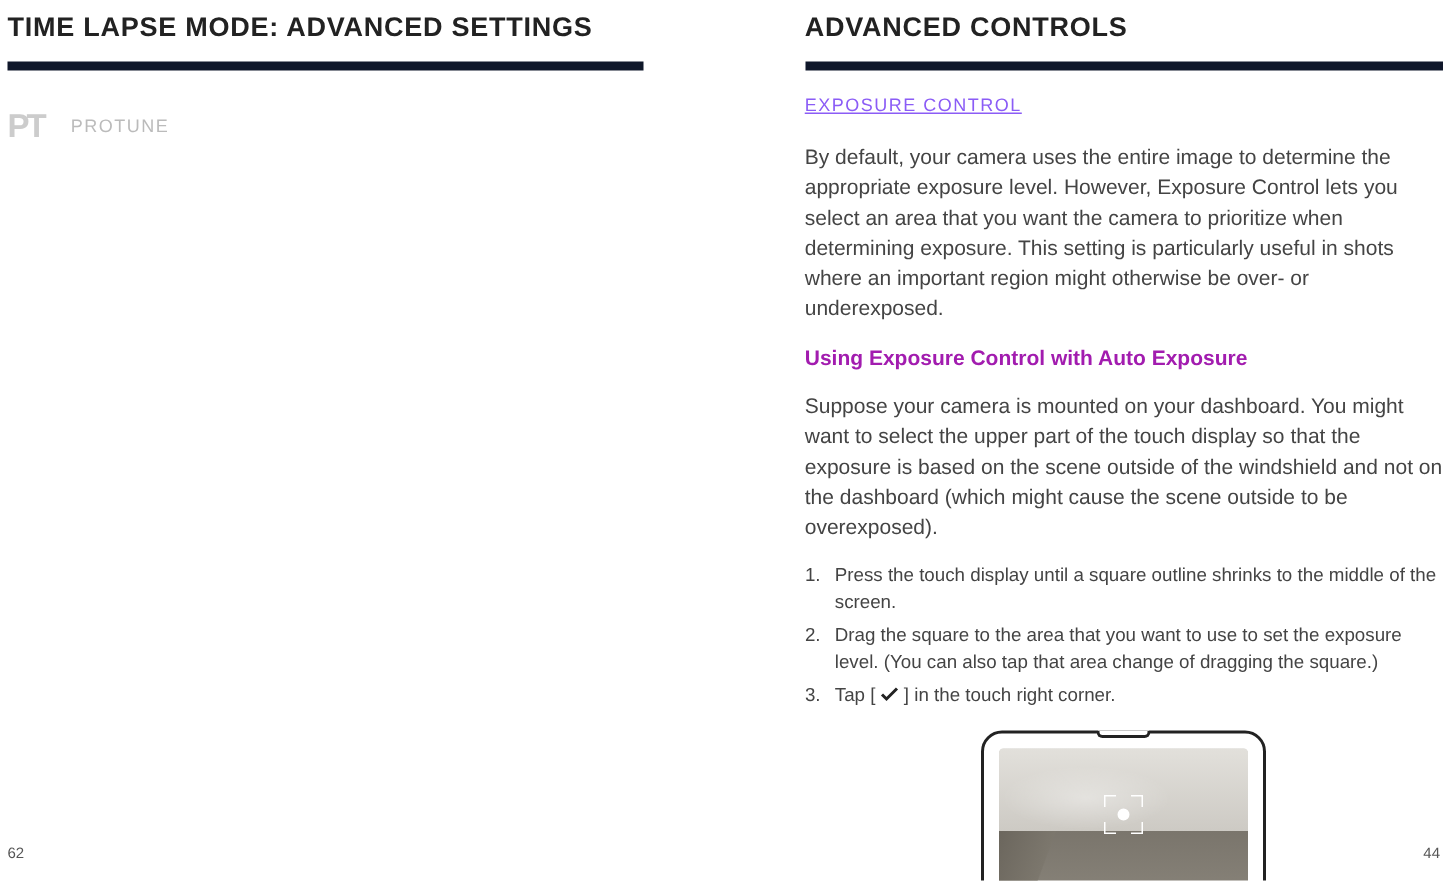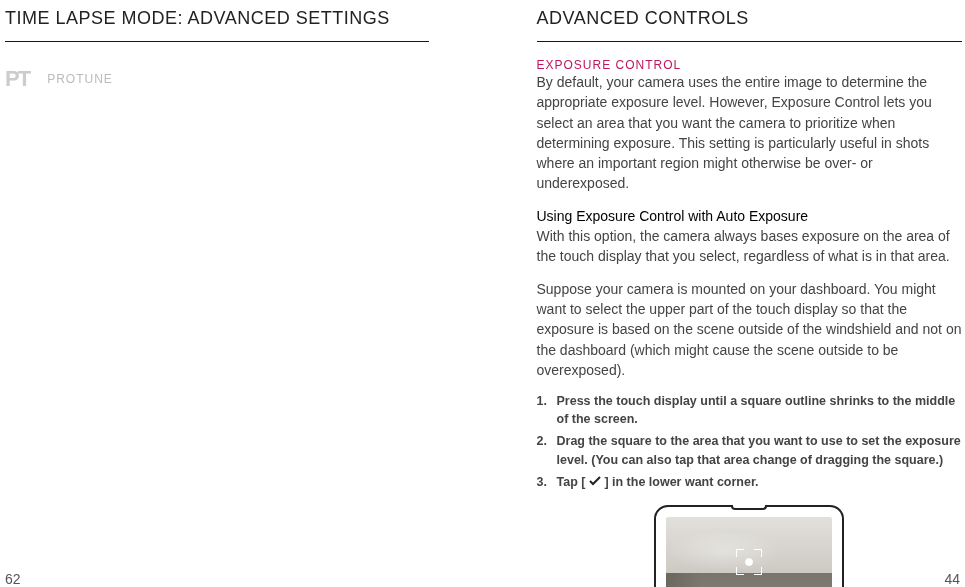--- a/index.html
+++ b/index.html
@@ -14,25 +14,25 @@
     }
     .page {
       width: 50%;
       padding: 8px 36px 26px 0;
       position: relative;
     }
     .page.left { padding-left: 5px; padding-right: 54px; }
     .page.right { padding-left: 54px; padding-right: 3px; }
     .page-title {
       font-size: 18px;
-      font-weight: 400;
+      font-weight: 700;
       letter-spacing: 0.5px;
       padding-bottom: 12px;
       margin-bottom: 16px;
-      border-bottom: 1px solid #0f172a;
+      border-bottom: 6px solid #0f172a;
       color: #222;
       font-stretch: condensed;
     }
     .protune-row {
       display: flex;
       align-items: center;
       gap: 18px;
       margin-top: 24px;
       margin-bottom: 18px;
     }
@@ -52,29 +52,29 @@
     .body-text {
       font-size: 14px;
       line-height: 1.45;
       color: #444;
       margin-bottom: 12px;
       font-stretch: condensed;
     }
     .link-text { color: #3a8a9e; font-style: italic; }
     .section-sub {
       font-size: 12px;
-      color: #be185d;
+      color: #8b5cf6;
       letter-spacing: 1px;
-      margin-bottom: 0;
-    }
-    .bold-inline { font-weight: 400; color: #000000; }
+      margin-bottom: 17px;
+      text-decoration: underline;
+    }
+    .bold-inline { font-weight: 700; color: #a21caf; }
     .ordered {
       margin-left: 14px;
       margin-top: 4px;
-      font-weight: bold;
     }
     .ordered li {
       font-size: 12.5px;
       line-height: 1.45;
       color: #444;
       padding-left: 6px;
       margin-bottom: 4px;
       font-stretch: condensed;
     }
     .check-icon {
@@ -153,22 +153,22 @@
       transform: translateX(-50%);
       width: 36px;
       height: 5px;
       background: #fff;
       border: 2px solid #222;
       border-top: none;
       border-radius: 0 0 4px 4px;
     }
     .page-num {
       position: absolute;
-      bottom: 0;
-      font-size: 14px;
+      bottom: 12px;
+      font-size: 10px;
       color: #555;
       margin-top: 40px;
     }
     .page.left .page-num { left: 5px; }
     .page.right .page-num { right: 5px; }
   </style>
 </head>
 <body>
 
 <div class="page left">
@@ -185,32 +185,31 @@
 
 <div class="page right">
   <h1 class="page-title">ADVANCED CONTROLS</h1>
 
   <div class="section-sub">EXPOSURE CONTROL</div>
 
   <p class="body-text">By default, your camera uses the entire image to determine the appropriate exposure level. However, Exposure Control lets you select an area that you want the camera to prioritize when determining exposure. This setting is particularly useful in shots where an important region might otherwise be over- or underexposed.</p>
 
   <p class="body-text">
     <span class="bold-inline">Using Exposure Control with Auto Exposure</span><br>
-    <span>With this option, the camera always bases exposure on the area of the touch display that you select, regardless of what is in that area.</span>
   </p>
 
   <p class="body-text">Suppose your camera is mounted on your dashboard. You might want to select the upper part of the touch display so that the exposure is based on the scene outside of the windshield and not on the dashboard (which might cause the scene outside to be overexposed).</p>
 
   <ol class="ordered">
     <li>Press the touch display until a square outline shrinks to the middle of the screen.</li>
     <li>Drag the square to the area that you want to use to set the exposure level. (You can also tap that area change of dragging the square.)</li>
     <li>
       <span>Tap [ </span><span class="check-icon"><svg width="12" height="10" viewBox="0 0 12 10">
             <path d="M1 5 L4 8 L11 1" stroke="#222" stroke-width="2" fill="none"></path>
-          </svg></span><span> ] in the lower want corner.</span>
+          </svg></span><span> ] in the touch right corner.</span>
     </li>
   </ol>
 
   <div class="screen-figure">
     <div class="device-frame">
       <div class="notch"></div>
       <div class="device-inner">
         <div class="ground-detail"></div>
         <div class="expo-bracket">
           <span class="tl"></span>

